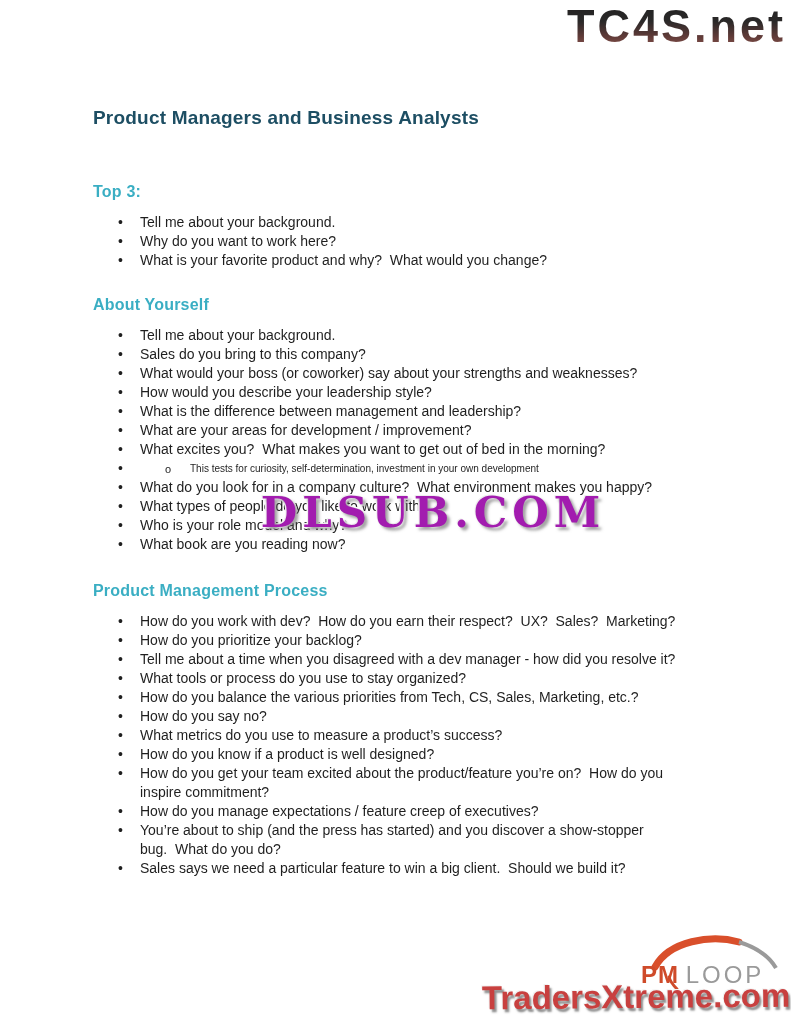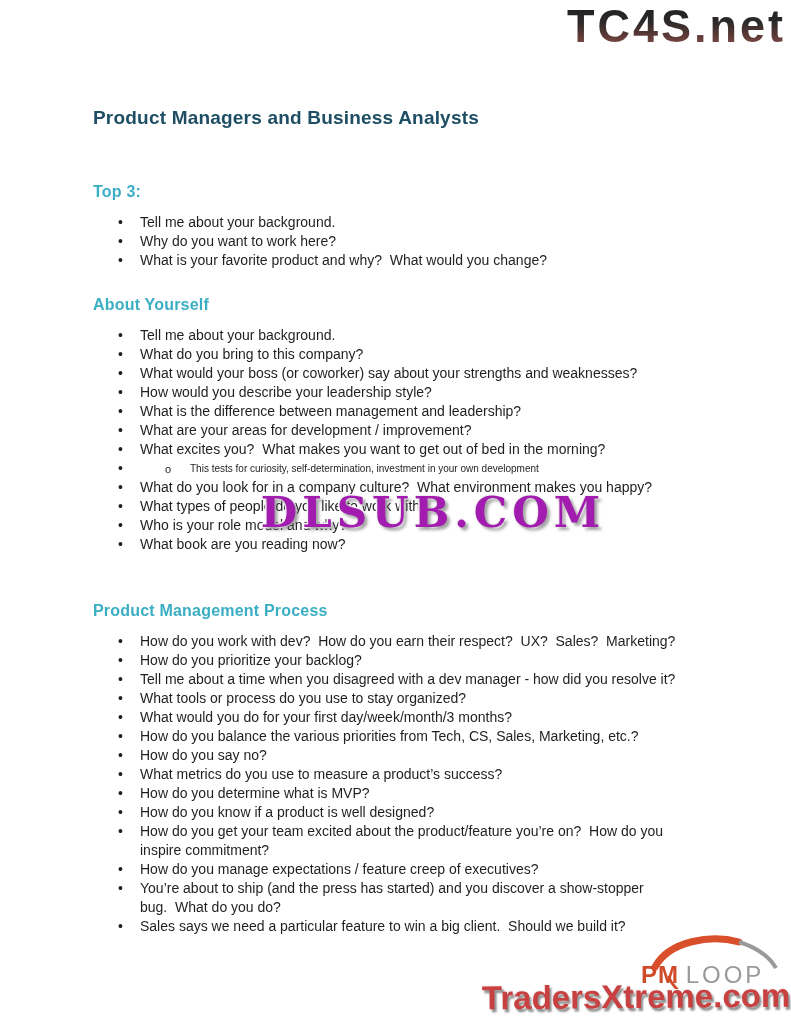--- a/index.html
+++ b/index.html
@@ -25,21 +25,21 @@
   .doc-title {
     margin-top:105px; font-size:19px; line-height:25px; font-weight:bold;
     color:#1d4e63; letter-spacing:.2px;
   }
   h2.section-heading {
     font-size:16px; line-height:20px; font-weight:bold; color:#3aaec3;
     letter-spacing:.2px;
   }
   .mt-top3 { margin-top:52px; }
   .mt-about { margin-top:25px; }
-  .mt-pmp { margin-top:47px; }
+  .mt-pmp { margin-top:27px; }
 
   ul.q-list { list-style:none; margin-top:11px; }
   ul.q-list > li {
     position:relative; padding-left:47px; font-size:14px; line-height:19px;
   }
   ul.q-list > li::before {
     content:"\2022"; position:absolute; left:25px; top:0; font-size:14px; color:#1f1f1f;
   }
   ul.sub-list { list-style:none; }
   ul.sub-list > li { position:relative; padding-left:50px; font-size:10px; line-height:19px; }
@@ -93,46 +93,44 @@
     <h2 class="section-heading mt-top3">Top 3:</h2>
     <ul class="q-list">
         <li><span class="q-text">Tell me about your background.</span></li>
         <li><span class="q-text">Why do you want to work here?</span></li>
         <li><span class="q-text">What is your favorite product and why?  What would you change?</span></li>
       </ul>
 
     <h2 class="section-heading mt-about">About Yourself</h2>
     <ul class="q-list">
         <li><span class="q-text">Tell me about your background.</span></li>
-        <li><span class="q-text">What do you bring to this company?</span></li>
+        <li><span class="q-text">Sales do you bring to this company?</span></li>
         <li><span class="q-text">What would your boss (or coworker) say about your strengths and weaknesses?</span></li>
         <li><span class="q-text">How would you describe your leadership style?</span></li>
         <li><span class="q-text">What is the difference between management and leadership?</span></li>
         <li><span class="q-text">What are your areas for development / improvement?</span></li>
         <li><span class="q-text">What excites you?  What makes you want to get out of bed in the morning?</span></li>
         <li><ul class="sub-list">
             <li><span class="q-text">This tests for curiosity, self-determination, investment in your own development</span></li>
           </ul></li>
         <li><span class="q-text">What do you look for in a company culture?  What environment makes you happy?</span></li>
         <li><span class="q-text">What types of people do you like to work with?</span></li>
         <li><span class="q-text">Who is your role model and why?</span></li>
         <li><span class="q-text">What book are you reading now?</span></li>
       </ul>
 
     <h2 class="section-heading mt-pmp">Product Management Process</h2>
     <ul class="q-list">
         <li><span class="q-text">How do you work with dev?  How do you earn their respect?  UX?  Sales?  Marketing?</span></li>
         <li><span class="q-text">How do you prioritize your backlog?</span></li>
         <li><span class="q-text">Tell me about a time when you disagreed with a dev manager - how did you resolve it?</span></li>
         <li><span class="q-text">What tools or process do you use to stay organized?</span></li>
-        <li><span class="q-text">What would you do for your first day/week/month/3 months?</span></li>
         <li><span class="q-text">How do you balance the various priorities from Tech, CS, Sales, Marketing, etc.?</span></li>
         <li><span class="q-text">How do you say no?</span></li>
         <li><span class="q-text">What metrics do you use to measure a product’s success?</span></li>
-        <li><span class="q-text">How do you determine what is MVP?</span></li>
         <li><span class="q-text">How do you know if a product is well designed?</span></li>
         <li><span class="q-text">How do you get your team excited about the product/feature you’re on?  How do you
 inspire commitment?</span></li>
         <li><span class="q-text">How do you manage expectations / feature creep of executives?</span></li>
         <li><span class="q-text">You’re about to ship (and the press has started) and you discover a show-stopper
 bug.  What do you do?</span></li>
         <li><span class="q-text">Sales says we need a particular feature to win a big client.  Should we build it?</span></li>
       </ul>
   </div>
 

